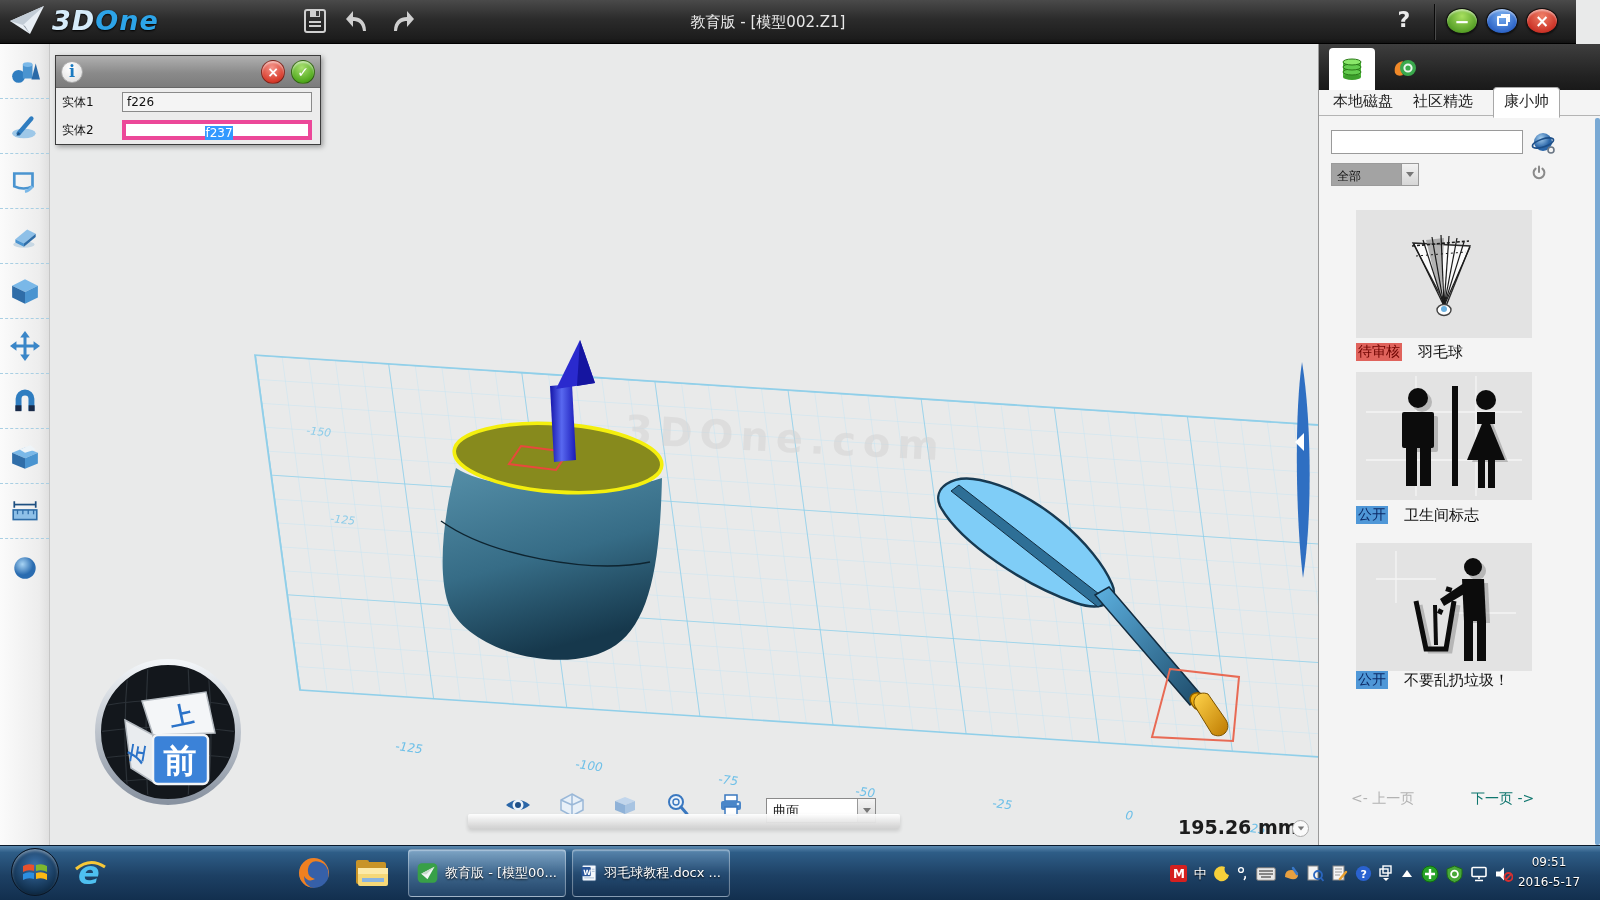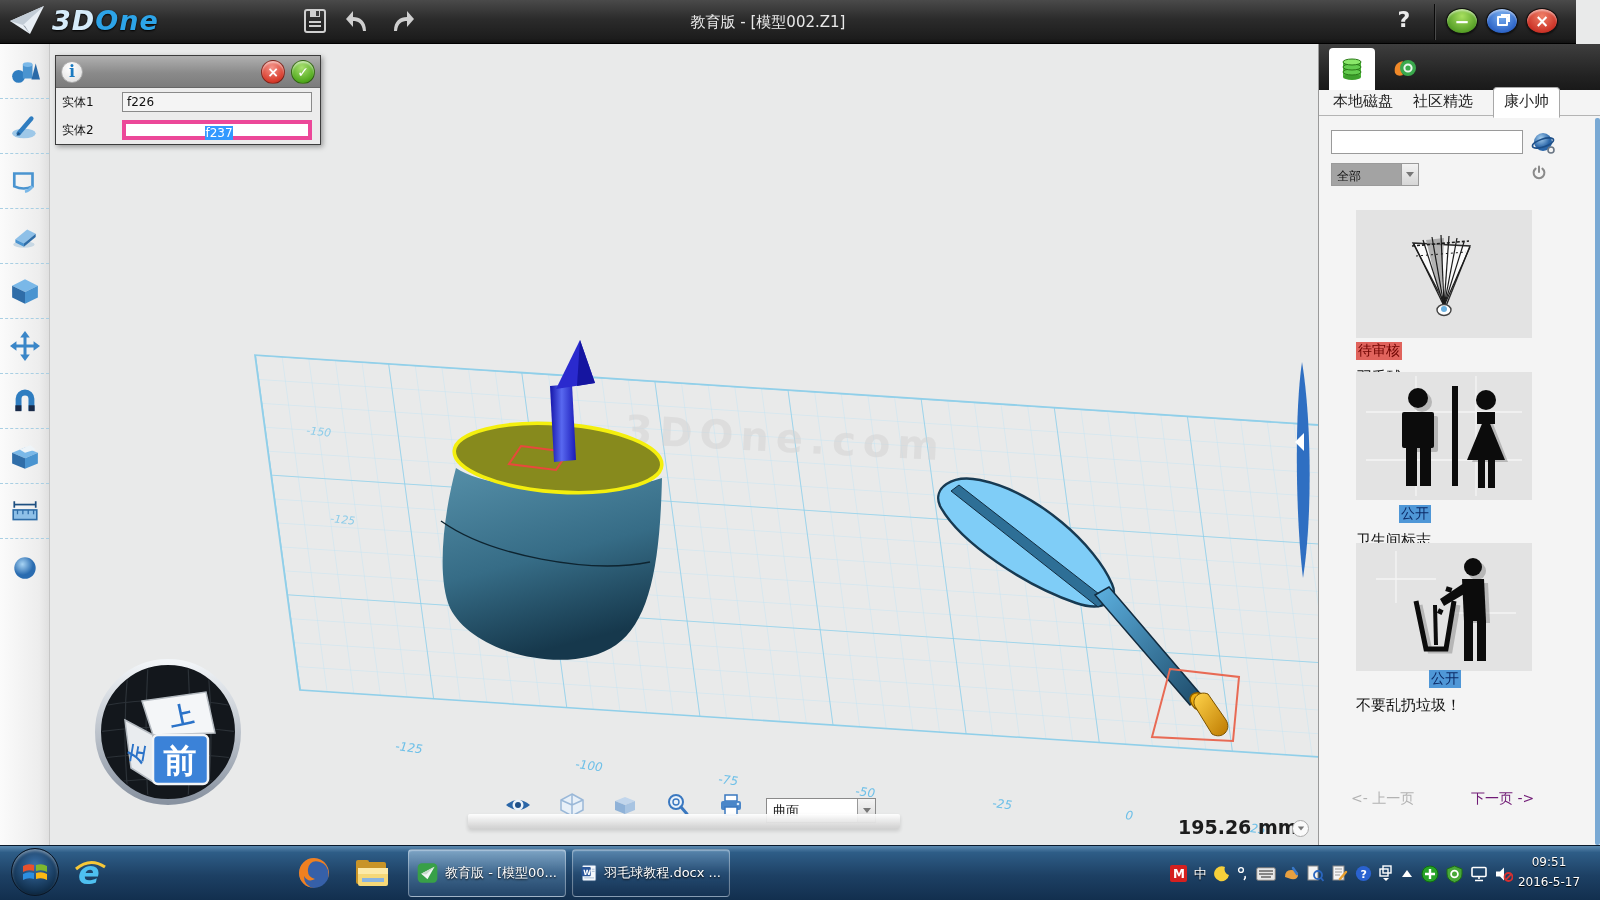--- a/index.html
+++ b/index.html
@@ -97,27 +97,27 @@
   #rp-search { position:absolute; left:12px; top:86px; width:192px; height:24px;
     background:#fff; border:1px solid #9a9a9a; font-size:13px; padding:0 4px; }
   #rp-search-btn { position:absolute; left:212px; top:86px; }
   #rp-filter { position:absolute; left:12px; top:119px; width:88px; height:23px; background:#a3a3a3;
     border:1px solid #9a9a9a; display:flex; align-items:flex-end; }
   #rp-filter .val { flex:1; font-size:12px; color:#111; padding-left:5px; }
   #rp-filter .arrow-btn { width:17px; height:100%; background:linear-gradient(#f2f2f2,#d6d6d6);
     border-left:1px solid #999; display:flex; align-items:center; justify-content:center; }
   #rp-power { position:absolute; left:212px; top:121px; }
   .rp-item-thumb { position:absolute; left:37px; width:176px; height:128px; background:#e3e3e3; }
-  .rp-item-caption { position:absolute; left:37px; height:20px; display:flex; align-items:flex-end; gap:8px;flex-direction:column; }
+  .rp-item-caption { position:absolute; left:37px; height:20px; display:flex; align-items:center; gap:16px; }
   .rp-badge { font-size:14px; padding:0 2px; }
   .rp-badge.red { background:#e0635c; color:#6e0400; }
   .rp-badge.blue { background:#4f97d7; color:#0c2a66; }
   .rp-item-label { font-size:15px; color:#111; }
   #rp-prev { position:absolute; left:32px; top:746px; font-size:14px; color:#b2b2b2; }
-  #rp-next { position:absolute; left:152px; top:746px; font-size:14px; color:#701a75; }
+  #rp-next { position:absolute; left:152px; top:746px; font-size:14px; color:#0f766e; }
   #rp-community { position:absolute; left:5px; top:772px; width:272px; height:24px;
     background:linear-gradient(#fafafa,#e6e6e6); border:1px solid #9a9a9a;
     font-size:14px; color:#111; text-align:center; line-height:22px; }
   #rp-scrollbar { position:absolute; left:276px; top:74px; width:5px; height:727px; background:#79a9d4; border-radius:2px; }
 
   
   #taskbar { position:absolute; left:0; top:845px; width:1600px; height:55px;
     background:linear-gradient(#5c8ab0,#2e5d87 12%,#1d4064 55%,#122f4e);
     border-top:1px solid #0a1a2c; }
   #start-orb { position:absolute; left:11px; top:2px; width:48px; height:48px; border-radius:50%;

